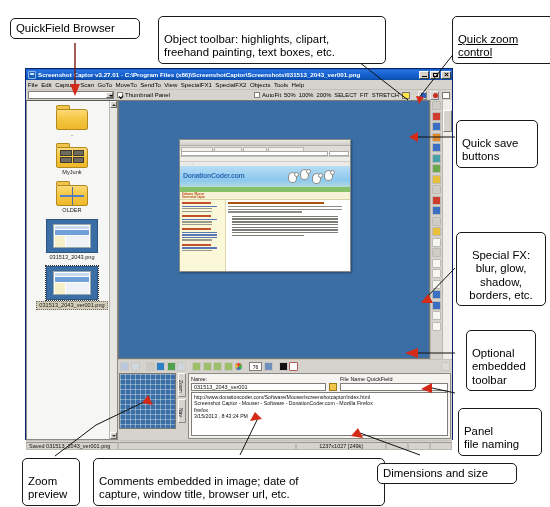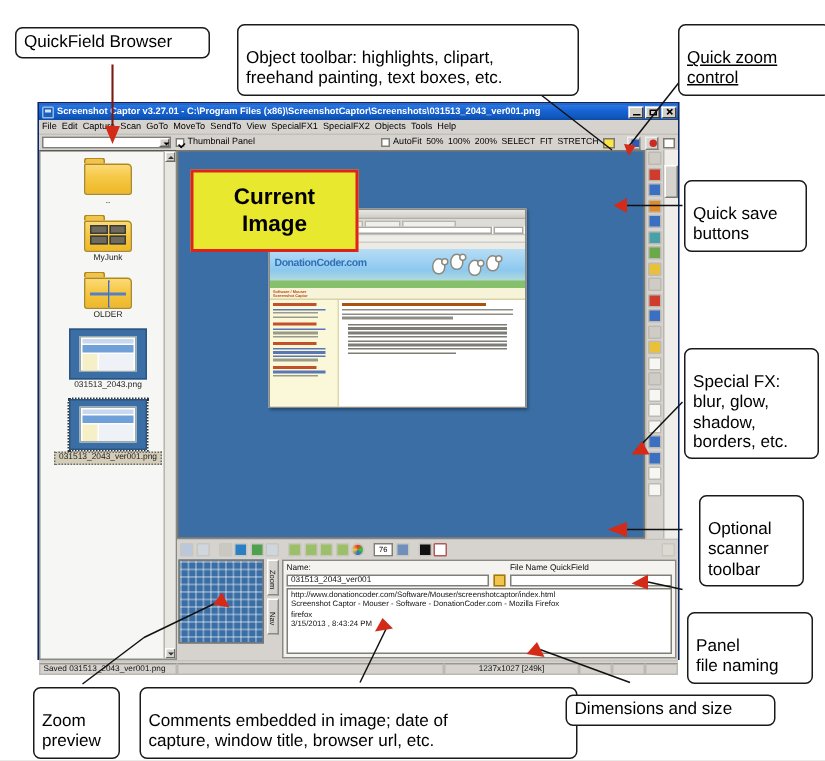--- a/index.html
+++ b/index.html
@@ -349,30 +349,30 @@
 <div class="callout" style="left:452px;top:16px;width:102px;white-space:pre-line;text-decoration:underline;">
   <span>Quick zoom
 control</span>
 </div>
 
 <div class="callout" style="left:456px;top:120px;width:82px;white-space:pre-line;">
   <span>Quick save
 buttons</span>
 </div>
 
-<div class="callout" style="left:456px;top:232px;width:90px;white-space:pre-line;">
+<div class="callout" style="left:456px;top:232px;width:90px;white-space:pre-line;text-align:center;">
   <span>Special FX:
 blur, glow,
 shadow,
 borders, etc.</span>
 </div>
 
 <div class="callout" style="left:466px;top:330px;width:70px;white-space:pre-line;">
   <span>Optional
-scanner
+embedded
 toolbar</span>
 </div>
 
 <div class="callout" style="left:458px;top:408px;width:84px;white-space:pre-line;">
   <span>Panel
 file naming</span>
 </div>
 
 <div class="callout" style="left:22px;top:458px;width:58px;white-space:pre-line;">
   <span>Zoom
@@ -587,24 +587,20 @@
                   <div class="b"></div>
                   <div class="b"></div>
                 <div class="b"></div>
                   <div class="b"></div>
                   <div class="b s" style="width:60%"></div>
               </div>
             </div>
 
           </div>
 
-          <div class="hilite">
-            <span>Current</span>
-            <span>Image</span>
-          </div>
         </div>
 
         <div class="objbar">
           <span class="ib gray"></span>
           <span class="ib red"></span>
           <span class="ib blue"></span>
           <span class="ib orange"></span>
           <span class="ib blue"></span>
           <span class="ib teal"></span>
           <span class="ib green"></span>

